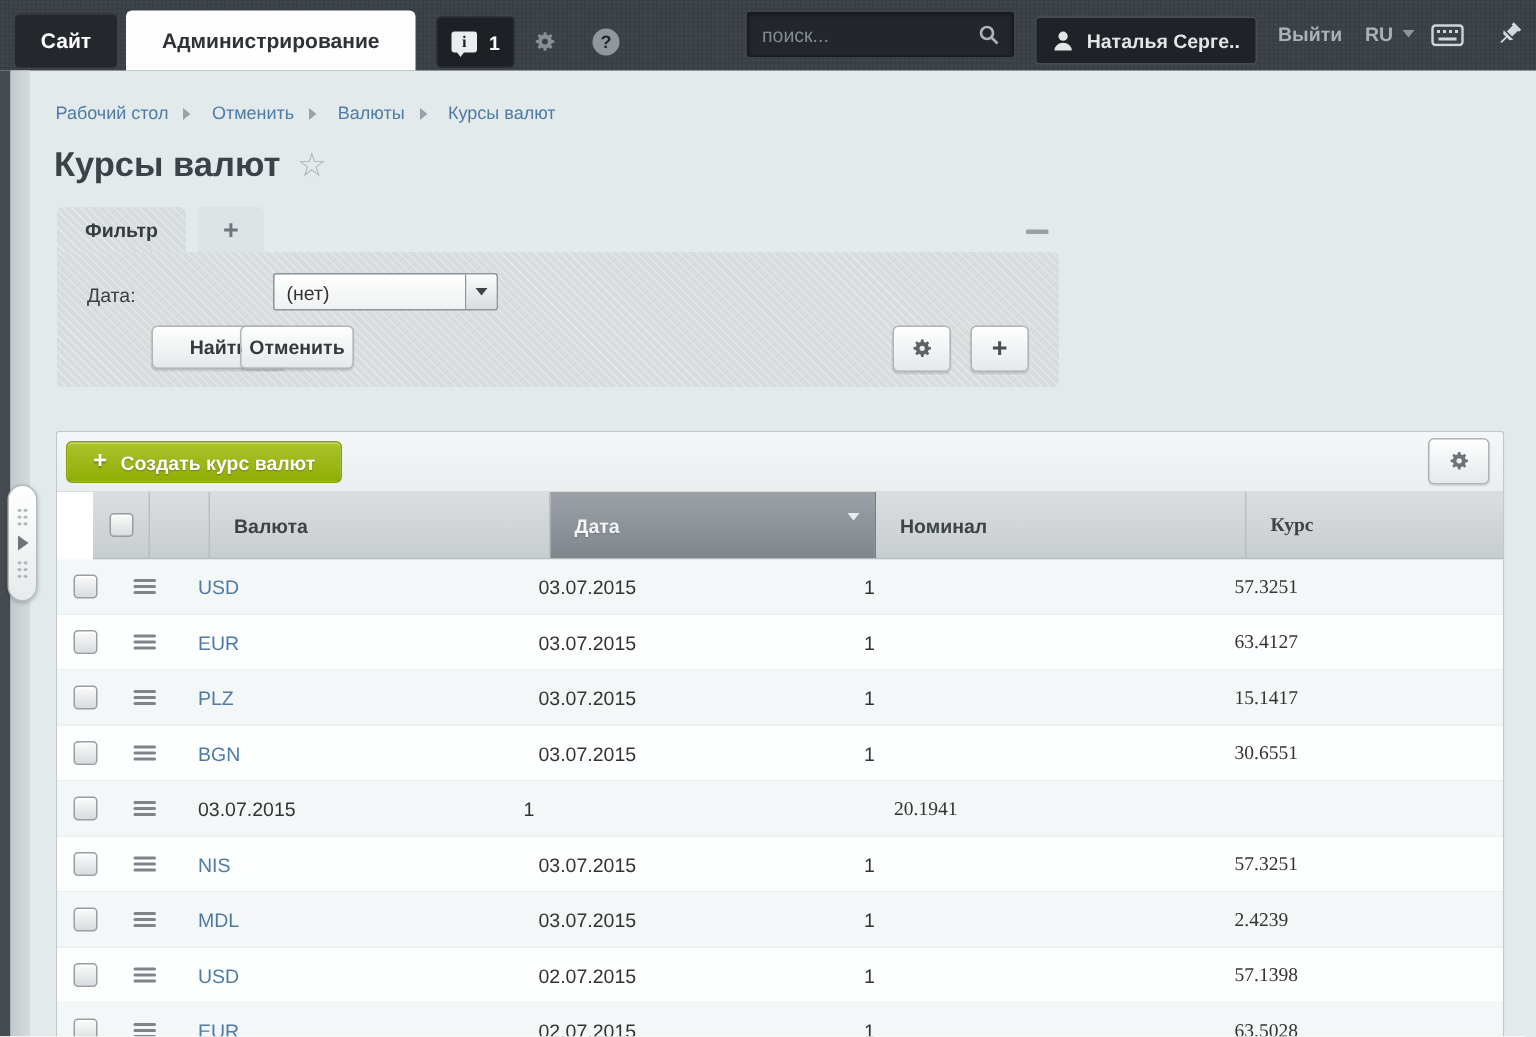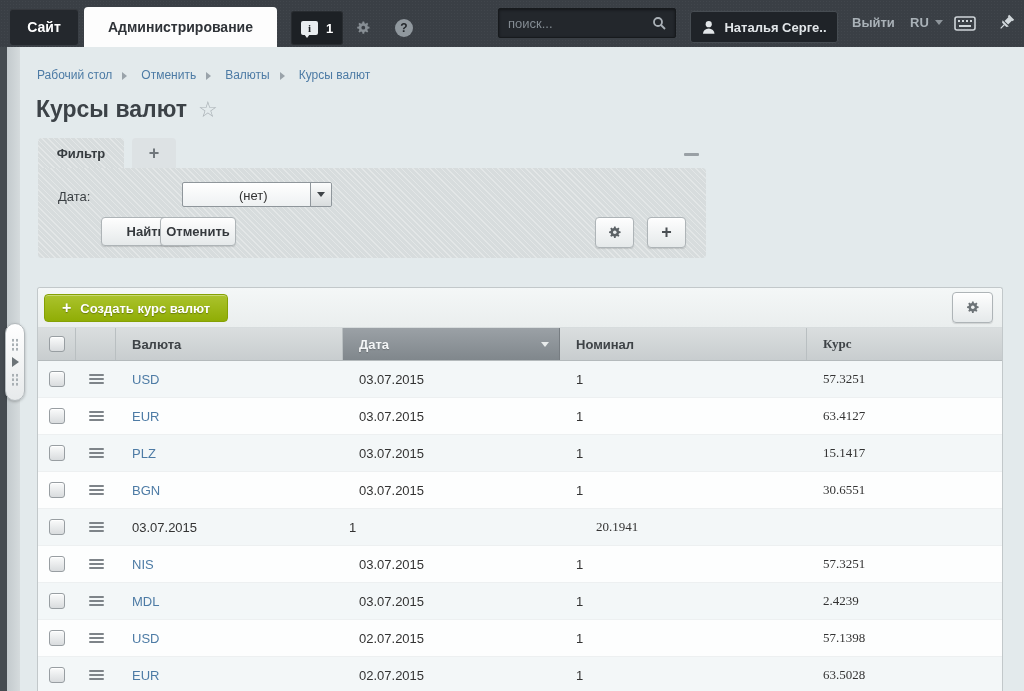--- a/index.html
+++ b/index.html
@@ -73,21 +73,21 @@
   .ftab { position:absolute; top:138px; height:31px; border-radius:4px 4px 0 0; display:flex;
     align-items:center; justify-content:center; cursor:pointer; }
   .ftab-filter { left:38px; width:86px; font-size:13px; font-weight:bold; color:#363b3f; }
   .ftab-add { left:132px; width:44px; background:#dde2e4; color:#70777c; font-size:18px; font-weight:bold; }
   .fpanel { position:absolute; left:38px; top:168px; width:668px; height:90px; border-radius:0 4px 4px 4px; }
   .fminus { position:absolute; left:684px; top:153px; width:15px; height:3px; background:#99a0a5;
     border-radius:1px; cursor:pointer; }
   .flabel { position:absolute; left:58px; top:189px; font-size:13px; color:#3a3f43; }
   .fselect { position:absolute; left:182px; top:182px; width:150px; height:25px; border:1px solid #8f969b;
     border-radius:2px; background:linear-gradient(#ffffff,#eef1f2); display:flex; cursor:pointer; }
-  .fselect .val { flex:1; font-size:13px; color:#333; padding:5px 8px;margin-left:48px; }
+  .fselect .val { flex:1; font-size:13px; color:#333; padding:5px 8px; }
   .fselect .dd { width:21px; border-left:1px solid #8f969b; background:linear-gradient(#fcfdfd,#d8dcdd);
     display:flex; align-items:center; justify-content:center; border-radius:0 2px 2px 0; }
   .tri-down { width:0; height:0; border:4px solid transparent; border-top:5px solid #3f4448; margin-top:4px; }
   .btn { background:linear-gradient(#fefefe,#e5e9ea); border:1px solid #aeb4b7; border-radius:4px;
     box-shadow:0 1px 1px rgba(0,0,0,.12), inset 0 1px 0 #fff; color:#35393d; font-weight:bold;
     font-size:13px; font-family:inherit; cursor:pointer; }
   .btn-find   { position:absolute; left:57px;  top:217px; width:90px; height:29px;margin-left:44px; }
   .btn-cancel { position:absolute; left:160px; top:217px; width:76px; height:29px; }
   .btn-fgear  { position:absolute; left:595px; top:217px; width:39px; height:31px;
     display:flex; align-items:center; justify-content:center; }
@@ -99,21 +99,21 @@
     border-bottom:none; border-radius:3px 3px 0 0; background:#fff; }
   .grid-toolbar { height:40px; background:linear-gradient(#f4f7f7,#eaeeee); border-bottom:1px solid #d7dcdd;
     position:relative; border-radius:3px 3px 0 0; }
   .btn-create { position:absolute; left:6px; top:6px; height:28px; padding:0 17px;
     background:linear-gradient(#abc32d,#90ad05); border:1px solid #85a104; border-radius:4px; color:#fff;
     font-weight:bold; font-size:13px; display:flex; align-items:center; gap:9px;
     text-shadow:0 1px 1px rgba(0,0,0,.3); box-shadow:inset 0 1px 0 rgba(255,255,255,.35); cursor:pointer; }
   .btn-create .plus { font-size:16px; }
   .btn-ggear { position:absolute; right:9px; top:4px; width:41px; height:31px;
     display:flex; align-items:center; justify-content:center; }
-  .thead { display:flex; height:33px; background:linear-gradient(#dadedf,#c8cdcf); border-bottom:1px solid #b4babc; }
+  .thead { display:flex; height:45px; background:linear-gradient(#dadedf,#c8cdcf); border-bottom:1px solid #b4babc;margin-left:24px; }
   .th { display:flex; align-items:center; font-size:13px; font-weight:bold; color:#3e4347;
     border-right:1px solid #b9bfc1; padding-left:16px; cursor:pointer; }
   .w-check { width:38px; justify-content:center; padding-left:0; }
   .w-menu  { width:40px; }
   .w-cur   { width:227px; }
   .w-date  { width:217px; }
   .w-nom   { width:247px; }
   .w-rate  { flex:1; border-right:none;font-family:Liberation Serif, serif; }
   .th-date { background:linear-gradient(#9ba1a6,#80878c); color:#f3f5f6; position:relative;
     border-right:1px solid #777d82; text-shadow:0 1px 1px rgba(0,0,0,.2);text-align:right; }

